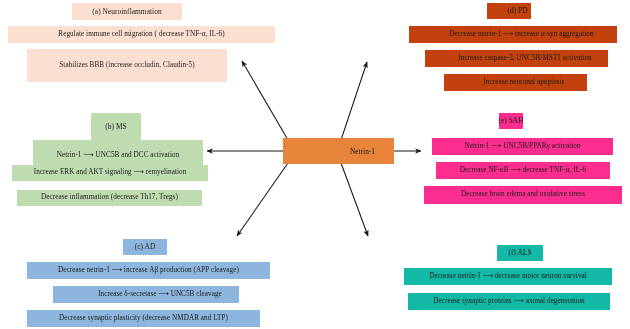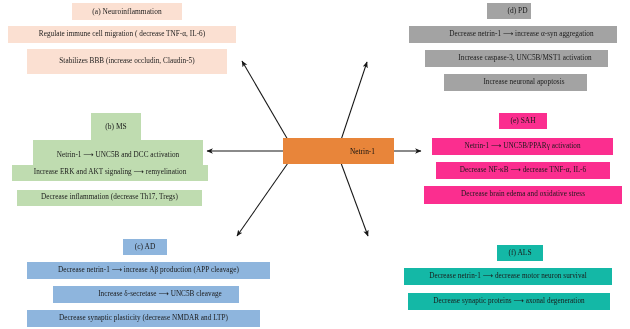--- a/index.html
+++ b/index.html
@@ -19,21 +19,21 @@
     box-sizing:border-box;padding:0 4px;text-align:center;
   }
   .title{
     font-size:7.4px;
   }
 
   
   .c-neuro{background:#fbe0d2;}
   .c-ms{background:#bfdcb0;}
   .c-ad{background:#8eb5dd;margin-left:24px;}
-  .c-pd{background:#a3a3a3;padding-left:21px;}
+  .c-pd{background:#c2410c;padding-left:21px;}
   .c-sah{background:#fb2e8f;}
   .c-als{background:#14b8a6;}
 
   .hub{
     position:absolute;
     background:#e8853a;
     display:flex;align-items:center;justify-content:center;
     font-size:7.4px;color:#111;white-space:nowrap;
     z-index:5;
   }
@@ -59,22 +59,22 @@
       <line x1="341" y1="163" x2="368" y2="236"></line>
     </g>
   </svg>
 
   <div class="hub" style="left:283px;top:138px;width:63px;height:26px;padding-left:48px;">
     <span>Netrin-1</span>
   </div>
 
   <div class="panel">
     <div class="row title c-neuro" style="left:72px;top:3px;width:110px;height:17px;">(a) Neuroinflammation</div>
-    <div class="row c-neuro" style="left:8px;top:26px;width:228px;height:17px;">Regulate immune cell migration ( decrease TNF-α, IL-6)</div>
-    <div class="row c-neuro" style="left:27px;top:49px;width:200px;height:25px;">Stabilizes BBB (increase occludin, Claudin-5)</div>
+    <div class="row c-neuro" style="left:8px;top:26px;width:267px;height:17px;">Regulate immune cell migration ( decrease TNF-α, IL-6)</div>
+    <div class="row c-neuro" style="left:27px;top:49px;width:200px;height:33px;">Stabilizes BBB (increase occludin, Claudin-5)</div>
   </div>
 
   <div class="panel">
     <div class="row title c-ms" style="left:91px;top:113px;width:50px;height:28px;">(b) MS</div>
     <div class="row c-ms" style="left:33px;top:140px;width:170px;height:31px;">Netrin-1 ⟶ UNC5B and DCC activation</div>
     <div class="row c-ms" style="left:12px;top:165px;width:196px;height:16px;">Increase ERK and AKT signaling ⟶ remyelination</div>
     <div class="row c-ms" style="left:17px;top:190px;width:185px;height:16px;">Decrease inflammation (decrease Th17, Tregs)</div>
   </div>
 
   <div class="panel">
@@ -85,21 +85,21 @@
   </div>
 
   <div class="panel">
     <div class="row title c-pd" style="left:487px;top:3px;width:44px;height:16px;">(d) PD</div>
     <div class="row c-pd" style="left:409px;top:26px;width:208px;height:17px;">Decrease netrin-1 ⟶ increase α-syn aggregation</div>
     <div class="row c-pd" style="left:425px;top:50px;width:183px;height:17px;">Increase caspase-3, UNC5B/MST1 activation</div>
     <div class="row c-pd" style="left:444px;top:74px;width:143px;height:17px;">Increase neuronal apoptosis</div>
   </div>
 
   <div class="panel">
-    <div class="row title c-sah" style="left:499px;top:113px;width:48px;height:16px;">(e) SAH</div>
+    <div class="row title c-sah" style="left:499px;top:113px;width:24px;height:16px;">(e) SAH</div>
     <div class="row c-sah" style="left:432px;top:138px;width:181px;height:17px;">Netrin-1 ⟶ UNC5B/PPARγ activation</div>
     <div class="row c-sah" style="left:436px;top:162px;width:174px;height:17px;">Decrease NF-κB ⟶ decrease TNF-α, IL-6</div>
     <div class="row c-sah" style="left:424px;top:186px;width:198px;height:18px;">Decrease brain edema and oxidative stress</div>
   </div>
 
   <div class="panel">
     <div class="row title c-als" style="left:497px;top:245px;width:46px;height:16px;">(f) ALS</div>
     <div class="row c-als" style="left:404px;top:268px;width:208px;height:17px;">Decrease netrin-1 ⟶ decrease motor neuron survival</div>
     <div class="row c-als" style="left:408px;top:293px;width:202px;height:17px;">Decrease synaptic proteins ⟶ axonal degeneration</div>
   </div>

